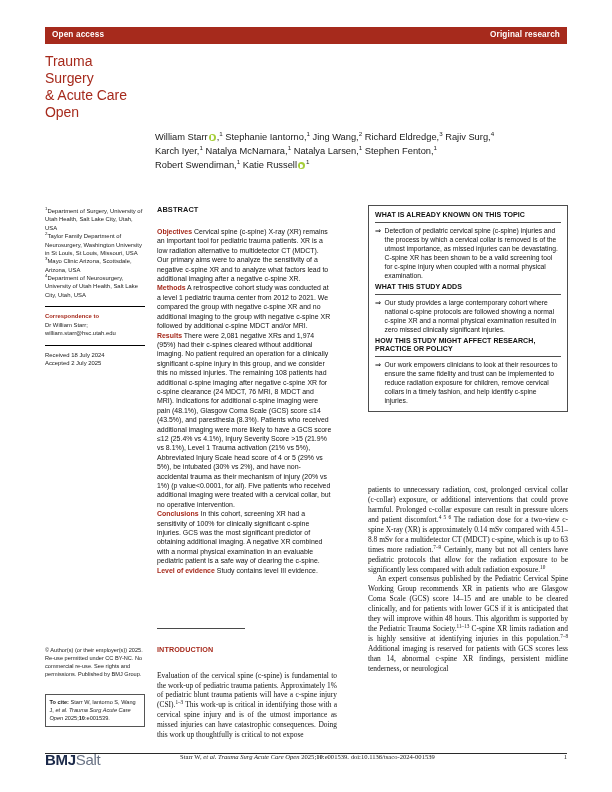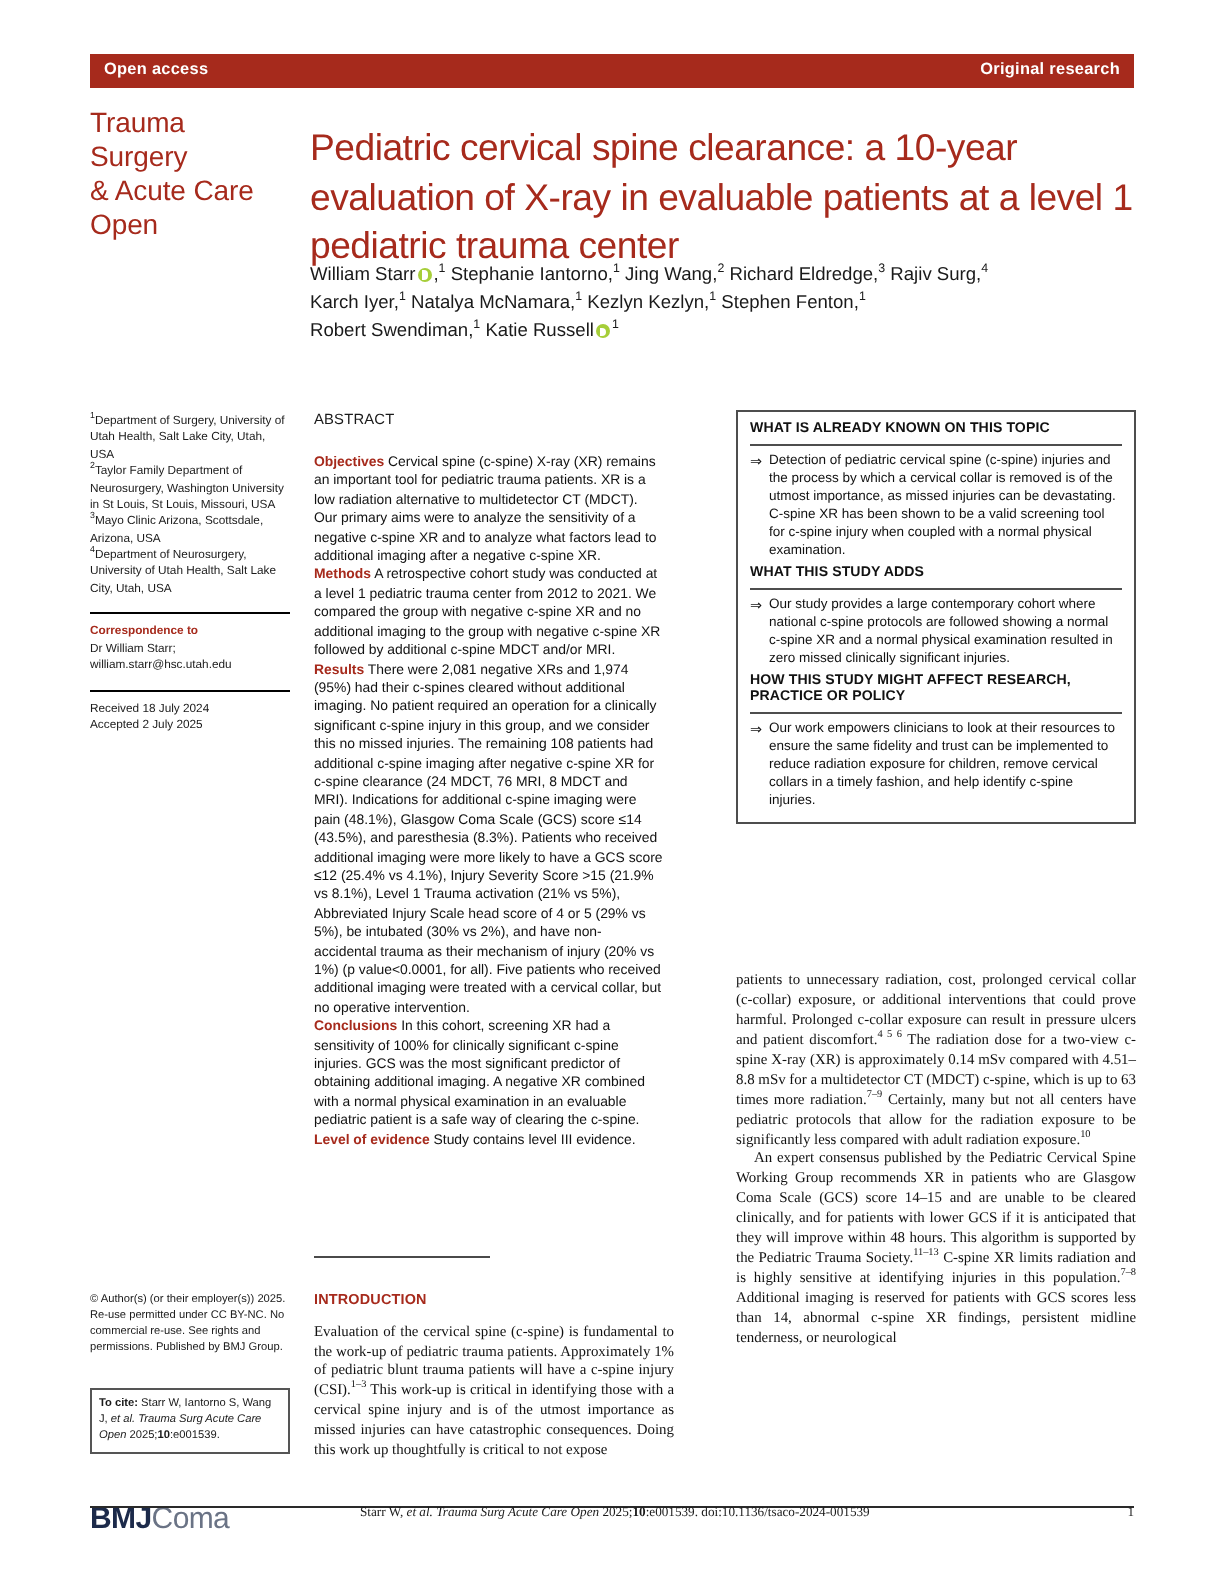--- a/index.html
+++ b/index.html
@@ -185,21 +185,21 @@
     position: absolute;
     left: 157px;
     top: 205px;
     width: 175px;
     font-size: 6.95px;
     line-height: 1.355;
     color: #111;
     text-align: left;
   }
   .abstract-head {
-    font-weight: normal;
+    font-weight: bold;
     font-size: 7.4px;
     color: #1a1a1a;
     margin-bottom: 12px;
     letter-spacing: 0.1px;
   }
   .abstract p { margin: 0; }
   .ab-label {
     color: #a62a1c;
     font-weight: bold;
   }
@@ -222,21 +222,21 @@
     font-size: 7.45px;
     line-height: 1.335;
     text-align: justify;
     color: #111;
   }
   .intro-head {
     font-family: "Liberation Sans", sans-serif;
     font-weight: bold;
     font-size: 7.2px;
     color: #a62a1c;
-    margin-bottom: 6px;
+    margin-bottom: 16px;
     letter-spacing: 0.1px;
     text-align: left;
   }
   .intro p { margin: 0; }
   .intro sup, .rightcol sup {
     font-size: 5.2px;
     vertical-align: super;
     line-height: 0;
   }
 
@@ -332,25 +332,24 @@
   <div class="topbar">
     <span class="ta-left">Open access</span>
     <span class="ta-right">Original research</span>
   </div>
 
   <div class="journal-logo">
     <div>Trauma Surgery</div>
     <div>&amp; Acute Care Open</div>
   </div>
 
-  <h1 class="article-title">Pediatric cervical spine clearance: a 10-year evaluation of X-ray in evaluable patients at a level 1 pediatric trauma center</h1>
 
   <div class="authors">
     <div><span>William Starr</span><span class="orcid"></span><span>,</span><sup>1</sup><span> Stephanie Iantorno,</span><sup>1</sup><span> Jing Wang,</span><sup>2</sup><span> Richard Eldredge,</span><sup>3</sup><span> Rajiv Surg,</span><sup>4</sup></div>
-    <div><span>Karch Iyer,</span><sup>1</sup><span> Natalya McNamara,</span><sup>1</sup><span> Kezlyn Kezlyn,</span><sup>1</sup><span> Stephen Fenton,</span><sup>1</sup></div>
+    <div><span>Karch Iyer,</span><sup>1</sup><span> Natalya McNamara,</span><sup>1</sup><span> Natalya Larsen,</span><sup>1</sup><span> Stephen Fenton,</span><sup>1</sup></div>
     <div><span>Robert Swendiman,</span><sup>1</sup><span> Katie Russell</span><span class="orcid"></span><sup>1</sup></div>
   </div>
 
   <div class="sidebar">
     <div class="affil"><sup>1</sup><span>Department of Surgery, University of Utah Health, Salt Lake City, Utah, USA</span></div>
     <div class="affil"><sup>2</sup><span>Taylor Family Department of Neurosurgery, Washington University in St Louis, St Louis, Missouri, USA</span></div>
     <div class="affil"><sup>3</sup><span>Mayo Clinic Arizona, Scottsdale, Arizona, USA</span></div>
     <div class="affil"><sup>4</sup><span>Department of Neurosurgery, University of Utah Health, Salt Lake City, Utah, USA</span></div>
 
     <hr class="sb-rule">
@@ -363,21 +362,21 @@
     <div class="sb-dates">Received 18 July 2024</div>
     <div class="sb-dates">Accepted 2 July 2025</div>
   </div>
 
   <div class="copyright">© Author(s) (or their employer(s)) 2025. Re-use permitted under CC BY-NC. No commercial re-use. See rights and permissions. Published by BMJ Group.</div>
 
   <div class="tocite">
     <b>To cite:</b><span> Starr W, Iantorno S, Wang J, </span><i>et al.</i> <i>Trauma Surg Acute Care Open</i><span> 2025;</span><b>10</b><span>:e001539.</span>
   </div>
 
-  <div class="bmj-logo"><span class="bmj">BMJ</span><span class="grp">Coma</span></div>
+  <div class="bmj-logo"><span class="bmj">BMJ</span><span class="grp">Salt</span></div>
 
   <div class="abstract">
     <div class="abstract-head">ABSTRACT</div>
     <p><span class="ab-label">Objectives</span><span> Cervical spine (c-spine) X-ray (XR) remains an important tool for pediatric trauma patients. XR is a low radiation alternative to multidetector CT (MDCT). Our primary aims were to analyze the sensitivity of a negative c-spine XR and to analyze what factors lead to additional imaging after a negative c-spine XR.</span></p>
     <p><span class="ab-label">Methods</span><span> A retrospective cohort study was conducted at a level 1 pediatric trauma center from 2012 to 2021. We compared the group with negative c-spine XR and no additional imaging to the group with negative c-spine XR followed by additional c-spine MDCT and/or MRI.</span></p>
     <p><span class="ab-label">Results</span><span> There were 2,081 negative XRs and 1,974 (95%) had their c-spines cleared without additional imaging. No patient required an operation for a clinically significant c-spine injury in this group, and we consider this no missed injuries. The remaining 108 patients had additional c-spine imaging after negative c-spine XR for c-spine clearance (24 MDCT, 76 MRI, 8 MDCT and MRI). Indications for additional c-spine imaging were pain (48.1%), Glasgow Coma Scale (GCS) score ≤14 (43.5%), and paresthesia (8.3%). Patients who received additional imaging were more likely to have a GCS score ≤12 (25.4% vs 4.1%), Injury Severity Score &gt;15 (21.9% vs 8.1%), Level 1 Trauma activation (21% vs 5%), Abbreviated Injury Scale head score of 4 or 5 (29% vs 5%), be intubated (30% vs 2%), and have non-accidental trauma as their mechanism of injury (20% vs 1%) (p value&lt;0.0001, for all). Five patients who received additional imaging were treated with a cervical collar, but no operative intervention.</span></p>
     <p><span class="ab-label">Conclusions</span><span> In this cohort, screening XR had a sensitivity of 100% for clinically significant c-spine injuries. GCS was the most significant predictor of obtaining additional imaging. A negative XR combined with a normal physical examination in an evaluable pediatric patient is a safe way of clearing the c-spine.</span></p>
     <p><span class="ab-label">Level of evidence</span><span> Study contains level III evidence.</span></p>
   </div>
   <hr class="abs-rule">

